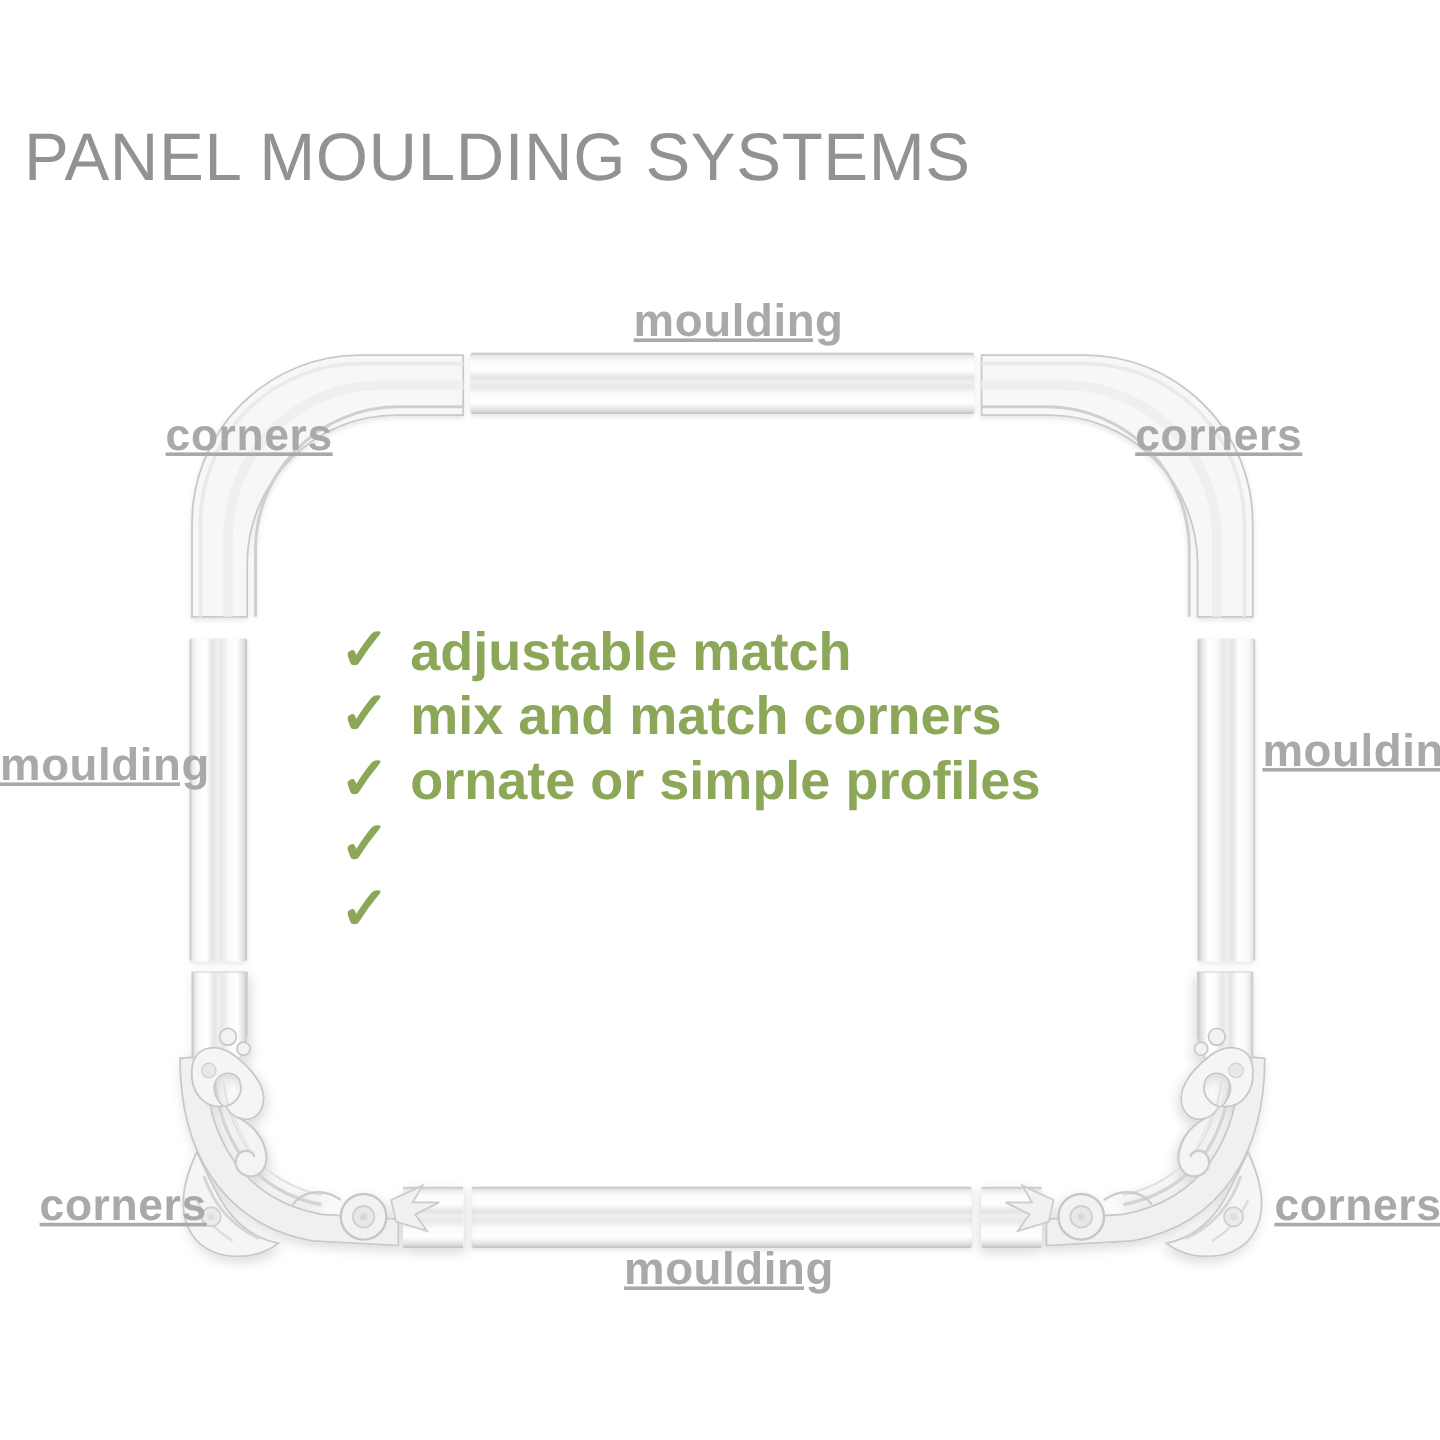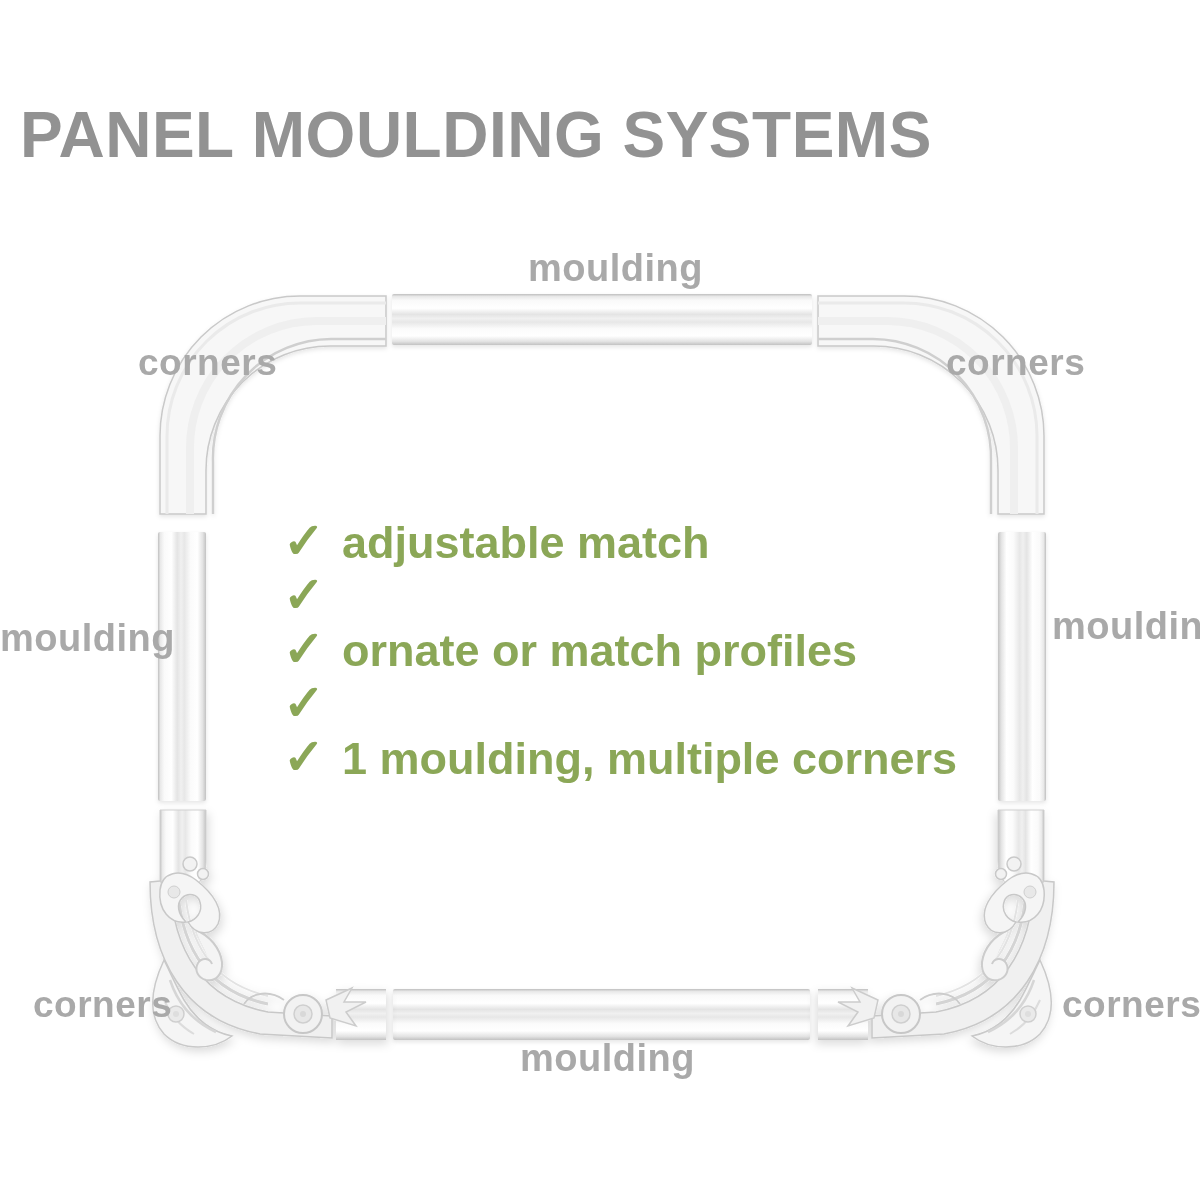--- a/index.html
+++ b/index.html
@@ -3,26 +3,26 @@
 <meta charset="utf-8">
 <style>
   html,body{margin:0;padding:0;background:#ffffff;}
   #canvas{
     position:relative;width:1200px;height:1200px;background:#ffffff;overflow:hidden;
     font-family:"Liberation Sans", sans-serif;
   }
   #frame-svg{position:absolute;left:0;top:0;width:1200px;height:1200px;}
   .page-title{
     position:absolute;left:20px;top:98px;
-    font-size:64px;font-weight:700;letter-spacing:0.5px;
+    font-size:56px;font-weight:400;letter-spacing:0.5px;
     color:var(--title-gray,#929292);white-space:nowrap;
   }
   .frame-label{
     position:absolute;font-weight:700;font-size:37px;letter-spacing:0.5px;
-    color:var(--label-gray,#a9a9a9);white-space:nowrap;line-height:1.15;
+    color:var(--label-gray,#a9a9a9);white-space:nowrap;line-height:1.15;text-decoration:underline;
   }
   .lbl-top-moulding{left:528px;top:247px;font-size:38px;}
   .lbl-corners-tl{left:138px;top:342px;}
   .lbl-corners-tr{left:946px;top:342px;}
   .lbl-moulding-left{left:0;top:617px;width:152px;text-align:right;font-size:38px;}
   .lbl-moulding-right{left:1052px;top:605px;font-size:38px;}
   .lbl-corners-bl{left:33px;top:984px;}
   .lbl-corners-br{left:1062px;top:984px;}
   .lbl-bottom-moulding{left:520px;top:1037px;width:170px;font-size:38px;}
   .feature-list{
@@ -131,27 +131,27 @@
   <div class="frame-label lbl-corners-br">corners</div>
   <div class="frame-label lbl-bottom-moulding">moulding</div>
 
   <ul class="feature-list">
     <li>
       <span class="check">✓</span>
       <span>adjustable match</span>
     </li>
     <li>
       <span class="check">✓</span>
+      <span>mix and match corners</span>
     </li>
     <li>
       <span class="check">✓</span>
-      <span>ornate or match profiles</span>
+      <span>ornate or simple profiles</span>
     </li>
     <li>
       <span class="check">✓</span>
     </li>
     <li>
       <span class="check">✓</span>
-      <span>1 moulding, multiple corners</span>
     </li>
   </ul>
 
 </div>
 
 </body></html>

